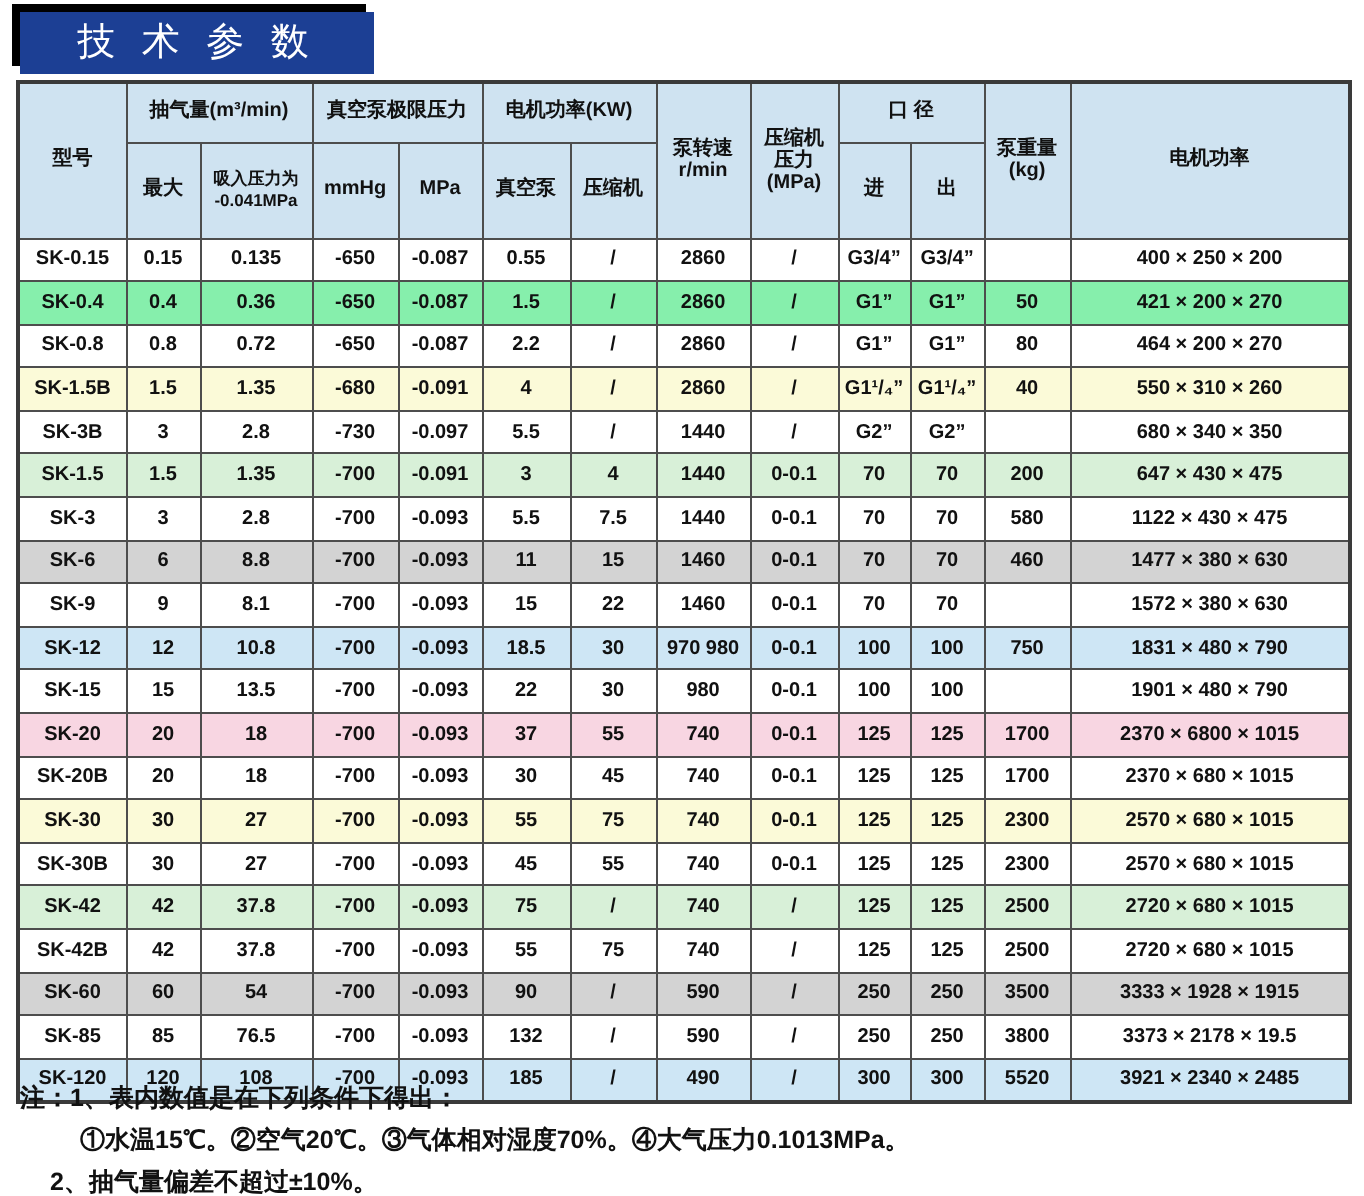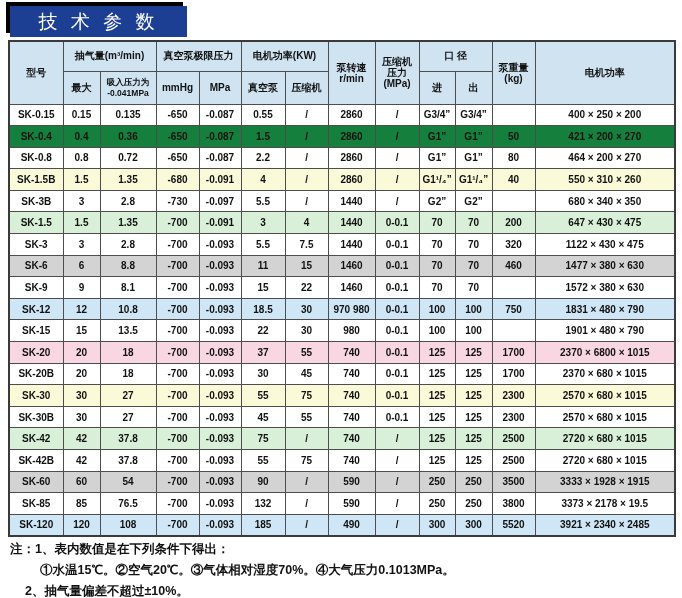--- a/index.html
+++ b/index.html
@@ -39,21 +39,21 @@
     overflow: hidden;
   }
   .spec-table { border: 2px solid #3a3a3a; }
   thead th {
     background: var(--header-bg, #cfe3f1);
     font-weight: bold;
     font-size: 10px;
     line-height: 12px;
   }
   thead tr.h1 th { height: 30px; }
-  thead tr.h2 th { height: 33px; }
+  thead tr.h2 th { height: 48px; }
   .ln { display: block; line-height: 11px; }
   th.small-text { font-size: 8.5px; }
   tbody td {
     font-size: 10px;
     font-weight: bold;
     height: 21.6px;
     white-space: nowrap;
   }
   .notes {
     position: absolute;
@@ -132,21 +132,21 @@
         <td>-0.087</td>
         <td>0.55</td>
         <td>/</td>
         <td>2860</td>
         <td>/</td>
         <td>G3/4”</td>
         <td>G3/4”</td>
         <td></td>
         <td>400 × 250 × 200</td>
       </tr>
-      <tr style="background: #15803d;">
+      <tr style="background: #86efac;">
         <td>SK-0.4</td>
         <td>0.4</td>
         <td>0.36</td>
         <td>-650</td>
         <td>-0.087</td>
         <td>1.5</td>
         <td>/</td>
         <td>2860</td>
         <td>/</td>
         <td>G1”</td>
@@ -219,21 +219,21 @@
         <td>3</td>
         <td>2.8</td>
         <td>-700</td>
         <td>-0.093</td>
         <td>5.5</td>
         <td>7.5</td>
         <td>1440</td>
         <td>0-0.1</td>
         <td>70</td>
         <td>70</td>
-        <td>320</td>
+        <td>580</td>
         <td>1122 × 430 × 475</td>
       </tr>
       <tr style="background: rgb(211, 211, 211);">
         <td>SK-6</td>
         <td>6</td>
         <td>8.8</td>
         <td>-700</td>
         <td>-0.093</td>
         <td>11</td>
         <td>15</td>

